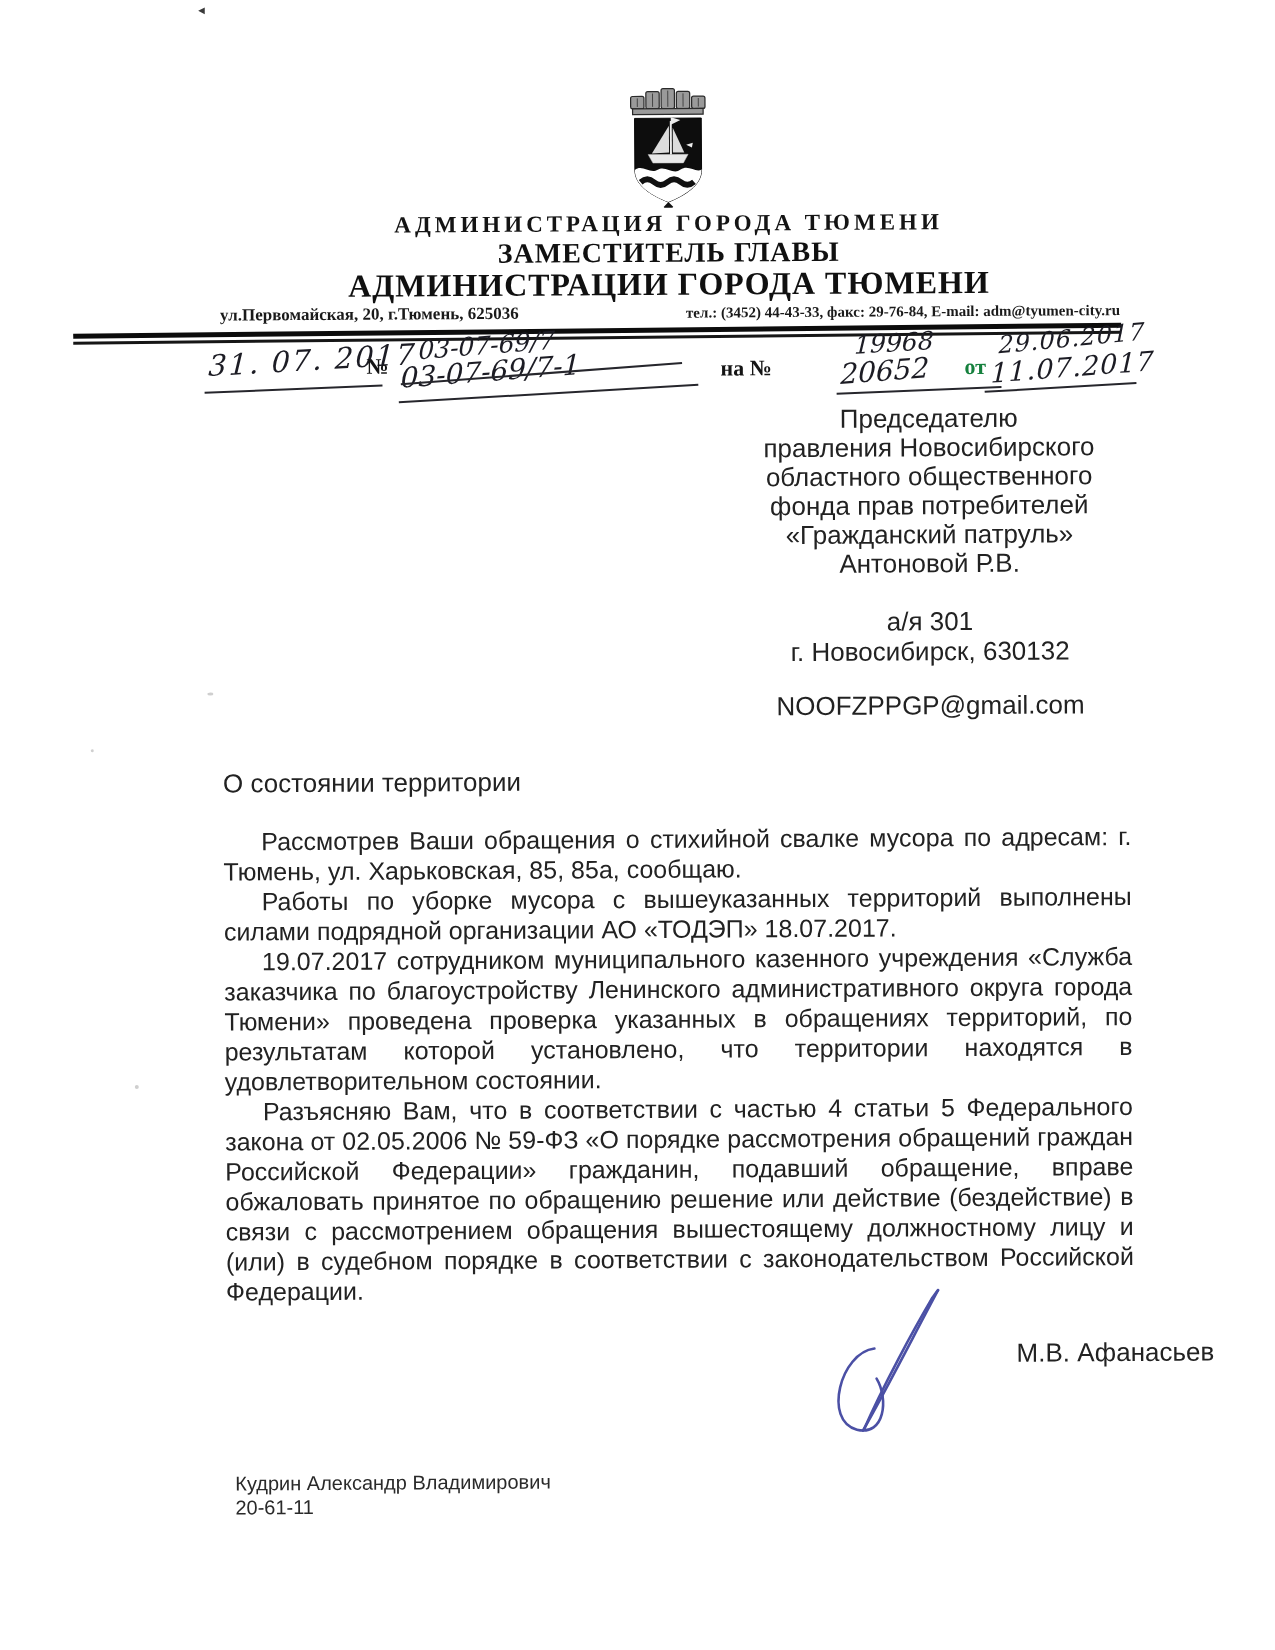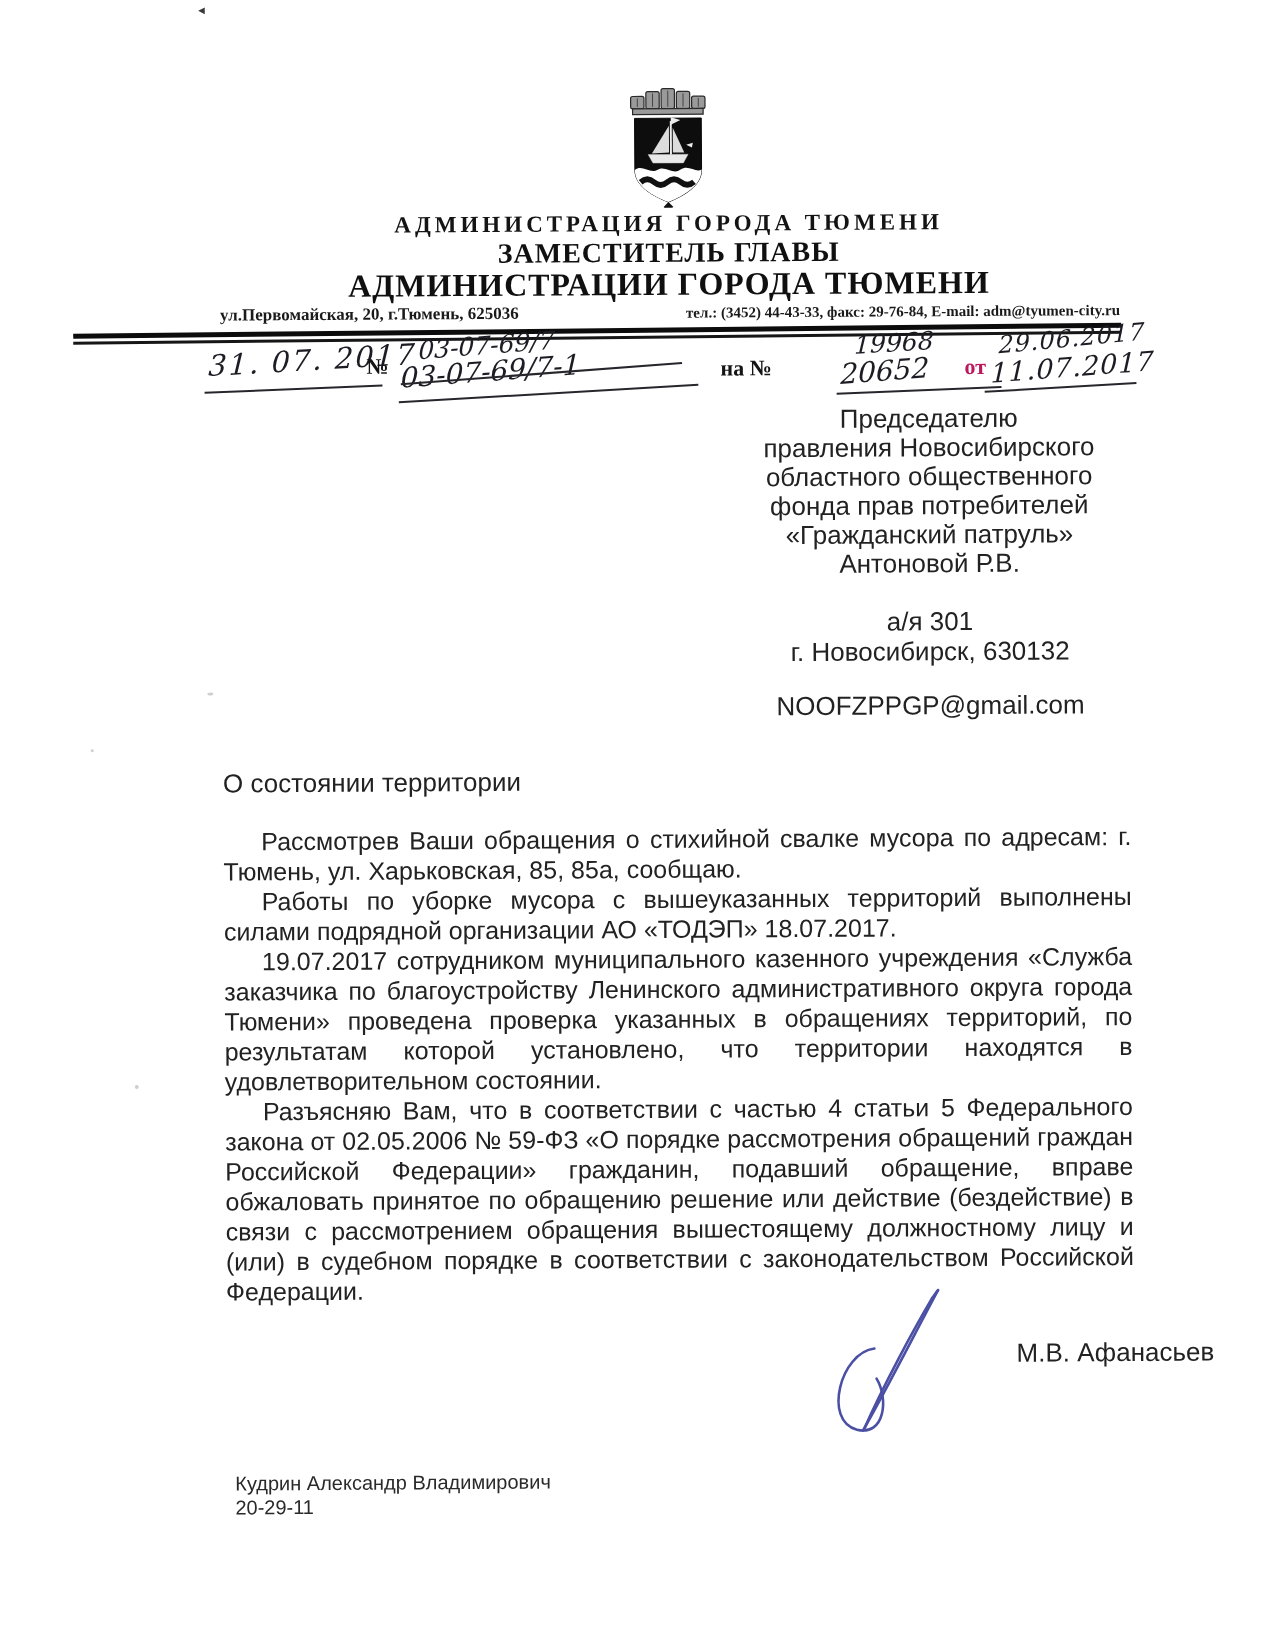--- a/index.html
+++ b/index.html
@@ -26,21 +26,21 @@
   .ul-date{left:206px;top:386px;width:178px;height:2px;background:#26262c;transform:rotate(-2deg);}
   .no-label{left:368px;top:352px;font-weight:bold;font-size:22px;color:#141414;}
   .hw-num-top{left:420px;top:330px;font-size:25px;transform:rotate(-4deg) skewX(-6deg);}
   .hw-num-bot{left:402px;top:354px;font-size:28px;transform:rotate(-4deg) skewX(-6deg);}
   .strike-num{left:402px;top:372px;width:282px;height:2px;background:#26262c;transform:rotate(-4deg);}
   .ul-num{left:400px;top:392px;width:300px;height:2px;background:#26262c;transform:rotate(-3deg);}
   .nano-label{left:722px;top:356px;font-weight:bold;font-size:22px;color:#141414;}
   .hw-in-top{left:856px;top:330px;font-size:25px;transform:rotate(-3deg) skewX(-6deg);}
   .hw-in-bot{left:842px;top:356px;font-size:28px;transform:rotate(-4deg) skewX(-6deg);}
   .ul-in{left:838px;top:391px;width:165px;height:2px;background:#26262c;transform:rotate(-2deg);}
-  .ot-label{left:966px;top:356px;font-weight:bold;font-size:22px;color:#be185d;}
+  .ot-label{left:966px;top:356px;font-weight:bold;font-size:22px;color:#15803d;}
   .hw-from-top{left:1000px;top:327px;font-size:24px;letter-spacing:1px;transform:rotate(-5deg) skewX(-6deg);}
   .hw-from-bot{left:992px;top:354px;font-size:27px;letter-spacing:1px;transform:rotate(-4deg) skewX(-6deg);}
   .ul-from{left:986px;top:389px;width:152px;height:2px;background:#26262c;transform:rotate(-3deg);}
 
   
   .recipient{left:718px;top:406px;width:424px;text-align:center;font-size:26px;line-height:29px;color:#222;}
   .rec-addr{left:718px;top:608px;width:424px;text-align:center;font-size:26px;line-height:30px;color:#222;}
   .rec-email{left:718px;top:692px;width:424px;text-align:center;font-size:26px;color:#222;}
 
   
@@ -160,19 +160,19 @@
           <path d="M58,62 C24,66 6,134 40,143 C68,150 72,112 60,92"></path>
           <path d="M122,4 C96,52 66,110 46,144"></path>
           <path d="M47,143 C66,100 98,42 116,12"></path>
           <path d="M116,12 C119,8 121,5 122,4"></path>
         </g>
       </svg>
     </div>
     <div class="abs sig-name">М.В. Афанасьев</div>
 
     <div class="abs exec">Кудрин Александр Владимирович</div>
-    <div class="abs exec-phone">20-29-11</div>
+    <div class="abs exec-phone">20-61-11</div>
 
     <div class="abs speck s1"></div>
     <div class="abs speck s2"></div>
     <div class="abs speck s3"></div>
   </div>
 </div>
 
 </body></html>

